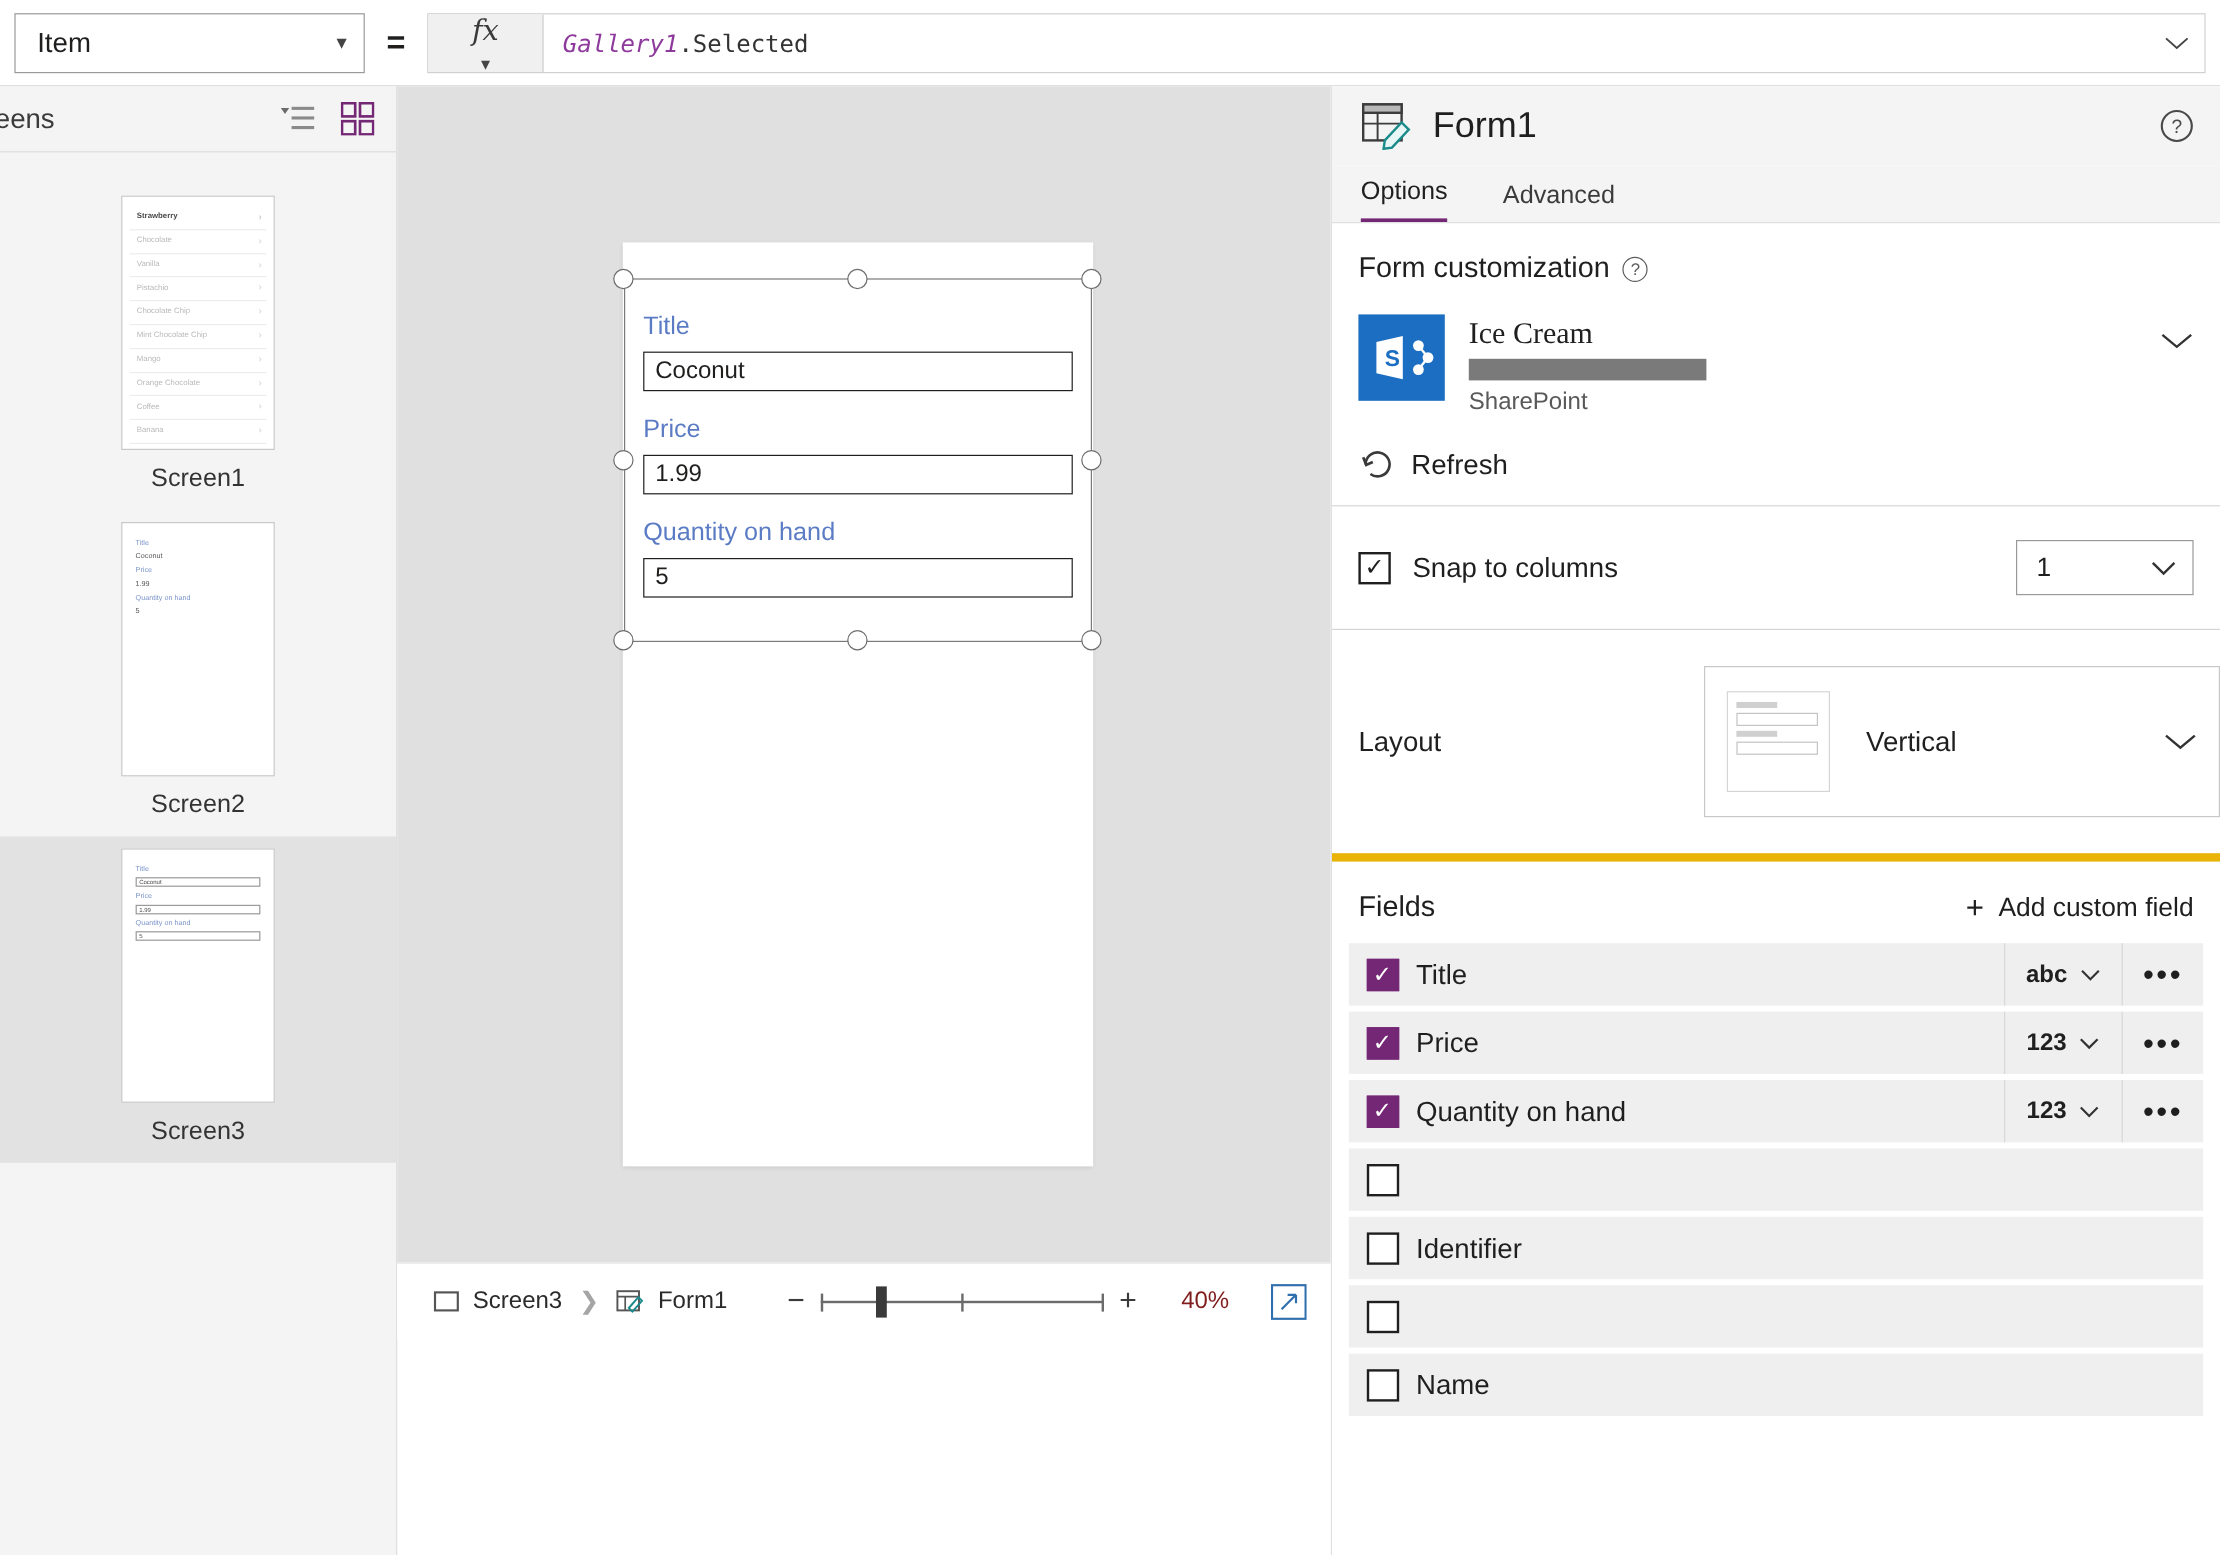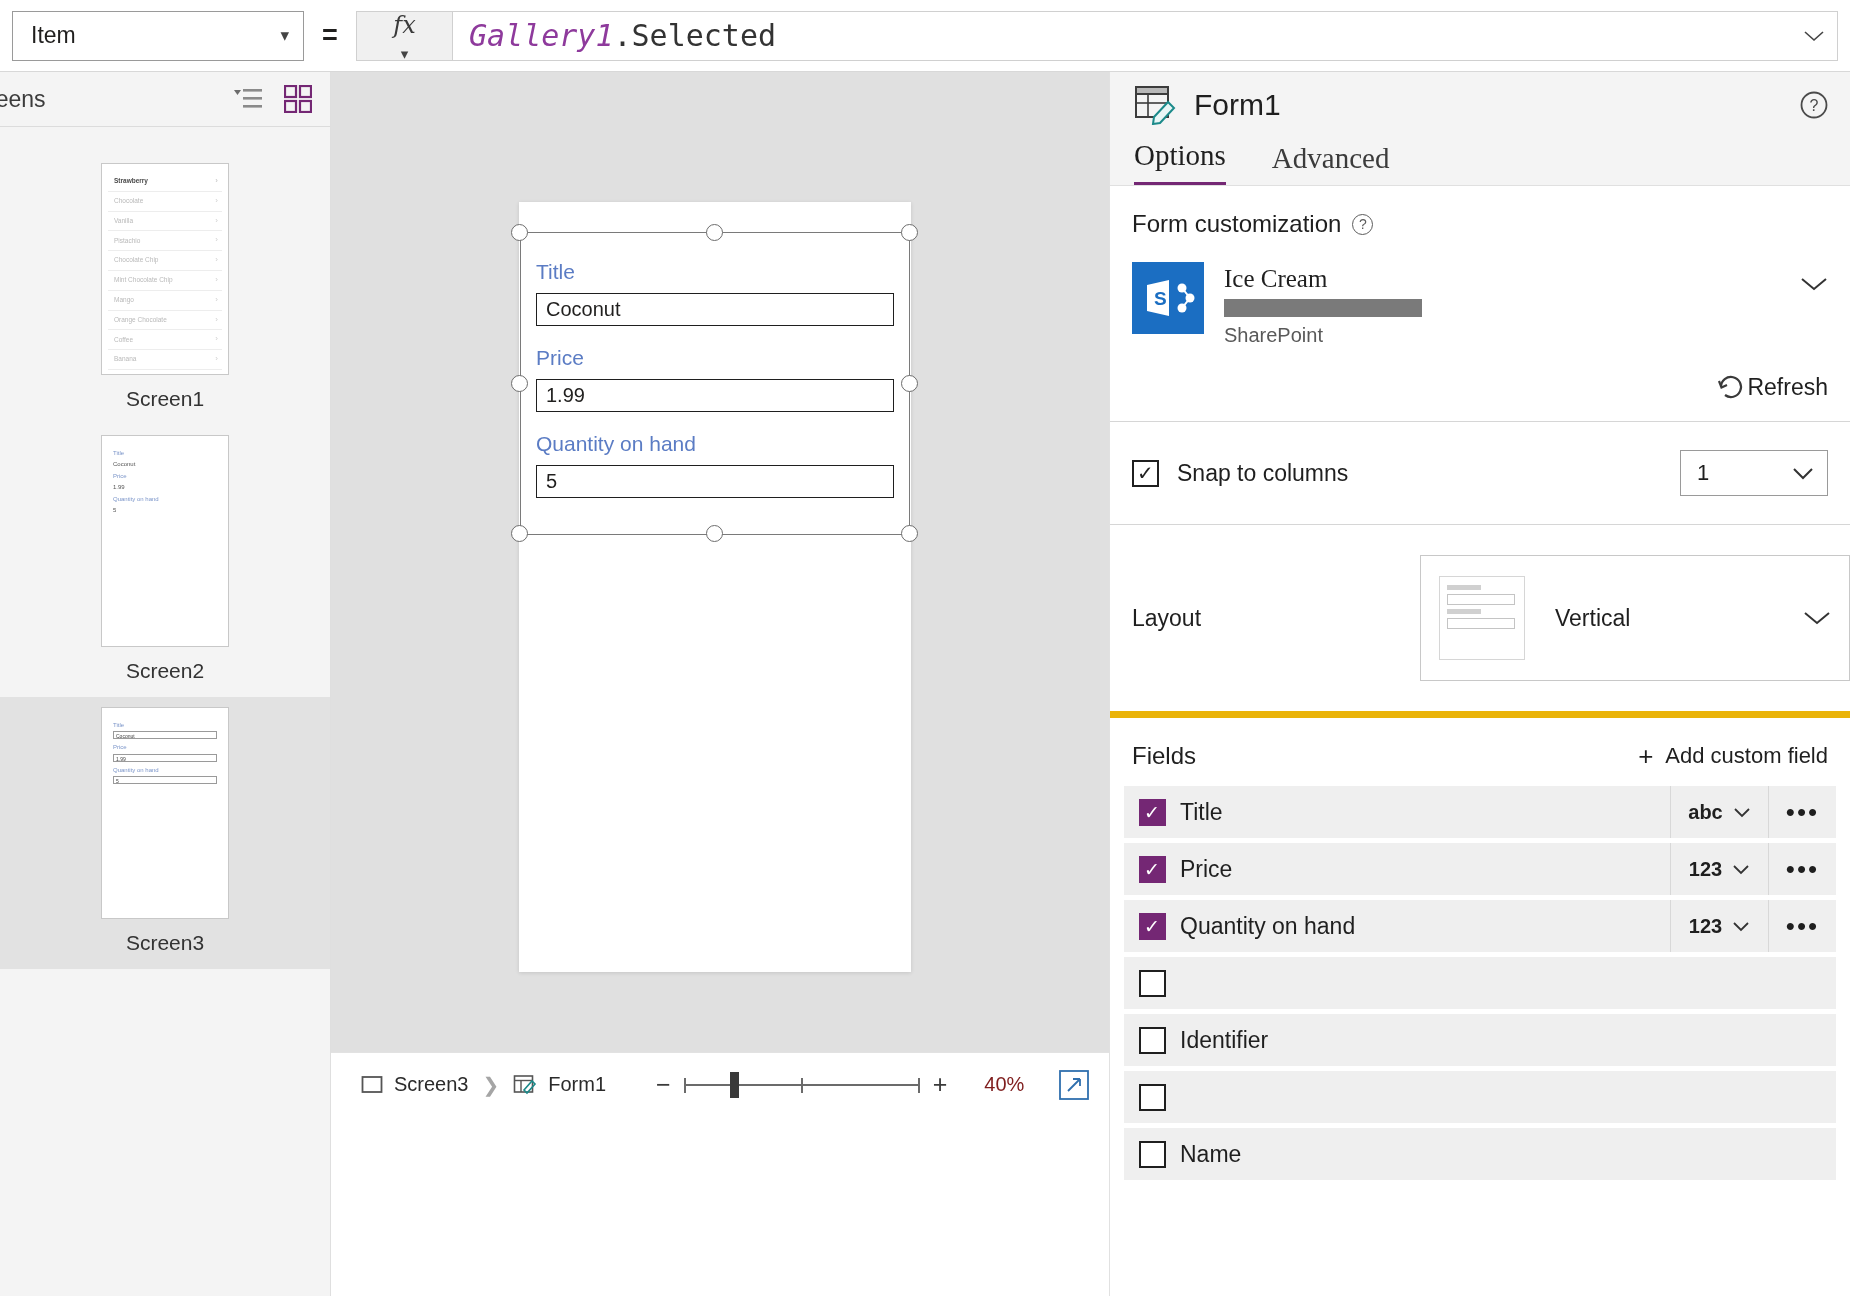--- a/index.html
+++ b/index.html
@@ -35,21 +35,21 @@
     border: 1px solid #d0d0d0; margin-right: 12px; background:#fff;
   }
   .fx-btn {
     width: 96px; background: #f0f0f0; border-right: 1px solid #d0d0d0;
     display: flex; align-items: center; justify-content: center; gap: 7px;
     font-style: italic; font-family: "DejaVu Serif", serif; font-size: 24px; color: #3a3a3a; flex-direction: column;
   }
   .fx-btn .chev { font-style: normal; font-family: "Liberation Sans", sans-serif; font-size: 15px;}
   .formula-text {
     flex: 1; display: flex; align-items: center; padding-left: 16px;
-    font-family: "DejaVu Sans Mono", monospace; font-size: 30px;
+    font-family: "DejaVu Sans Mono", monospace; font-size: 20px;
   }
   .formula-text .ident { color: #8e3a9c; font-style: italic; }
   .formula-text .rest { color: #333333; }
   .formula-expand {
     width: 46px; display: flex; align-items: center; justify-content: center;
   }
 
   
   .sidebar {
     position: absolute; left: 0; top: 72px; width: 331px; height: 1224px;
@@ -150,21 +150,21 @@
     height: 66px; background: #f4f4f4;
     display: flex; align-items: center; padding: 0 22px 0 24px; gap: 16px;
   }
   .rp-title { font-size: 30px; color: #1f1f1f; }
   .rp-help { margin-left: auto; }
   .rp-tabs {
     height: 48px; background: #f4f4f4; display: flex; align-items: flex-end;
     border-bottom: 1px solid #e0e0e0; padding-left: 24px; gap: 46px;
   }
   .rp-tab {
-    font-size: 29px; color: #3b3b3b; padding-bottom: 10px; cursor: pointer; font-family: Liberation Serif, serif;
+    font-size: 21px; color: #3b3b3b; padding-bottom: 10px; cursor: pointer;
   }
   .rp-tab.active { color: #1f1f1f; border-bottom: 3px solid #742774; }
 
   .rp-section { padding: 24px 22px 20px 22px; border-bottom: 1px solid #d6d6d6; }
   .rp-section-title {
     font-size: 24px; color: #1f1f1f; display: flex; align-items: center; gap: 11px;
   }
   .help-circle {
     width: 21px; height: 21px; border-radius: 50%; border: 1.6px solid #5c5c5c;
     font-size: 14px; color: #5c5c5c; display: inline-flex; align-items: center;
@@ -176,22 +176,22 @@
     position: relative; display: flex; align-items: center; justify-content: center;
   }
   .ds-text { flex: 1; padding-top: 3px; }
   .ds-name { font-size: 25px; color: #1f1f1f; font-family: Liberation Serif, serif; }
   .ds-redacted {
     margin-top: 6px; width: 198px; height: 18px; background: #7a7a7a;
   }
   .ds-type { font-size: 20px; color: #595959; margin-top: 7px; }
   .ds-chev { padding-top: 14px; }
   .refresh-row {
-    display: flex; align-items: center; justify-content: flex-end;
-    margin-top: 26px; color: #1f1f1f; font-size: 23px;
+    display: flex; align-items: center; 
+    gap: 12px; margin-top: 26px; color: #1f1f1f; font-size: 23px;
   }
 
   .snap-row {
     display: flex; align-items: center; padding: 28px 22px; gap: 18px;
     border-bottom: 1px solid #d6d6d6;
   }
   .cbox {
     width: 27px; height: 27px; border: 2px solid #1f1f1f; background: #fff;
     display: flex; align-items: center; justify-content: center; flex: none;
   }

